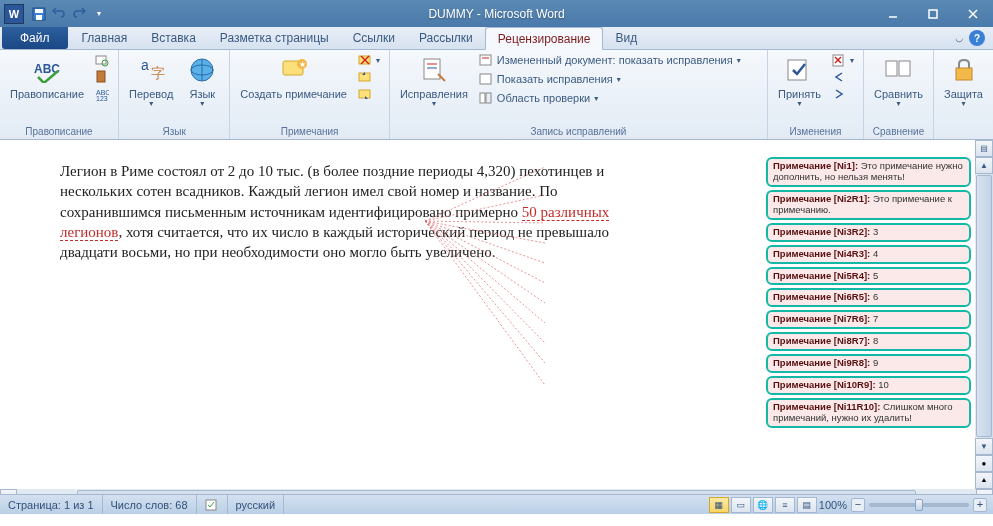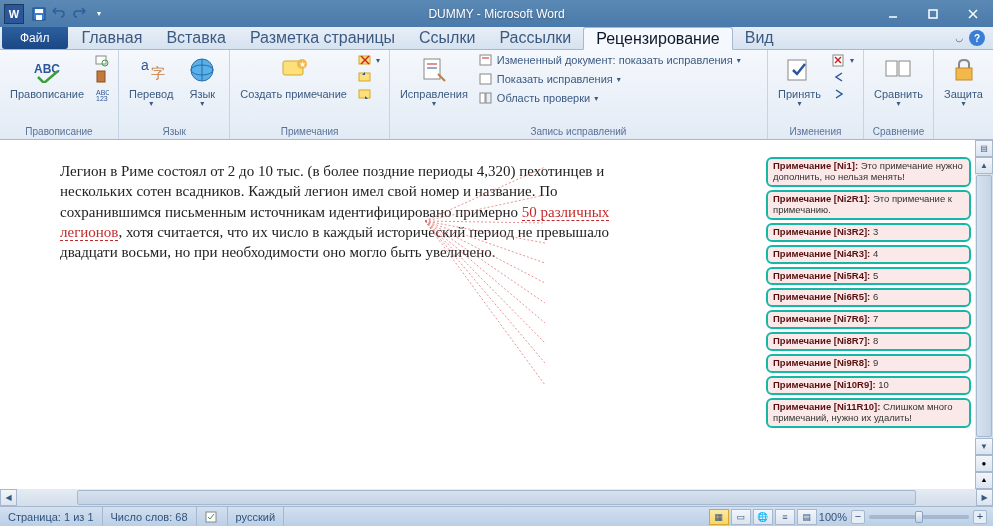--- a/index.html
+++ b/index.html
@@ -10,22 +10,22 @@
 .qat { display: flex; align-items: center; gap: 2px; padding: 0 4px; }
 .qat-icon { width: 18px; height: 18px; display: flex; align-items: center; justify-content: center; border-radius: 2px; cursor: pointer; }
 .word-icon { width: 20px; height: 20px; background: #2b579a; color: #fff; font-weight: bold; display: flex; align-items: center; justify-content: center; font-size: 11px; margin-right: 4px; border: 1px solid #1e3a5f; }
 .title-text { position: absolute; left: 50%; transform: translateX(-50%); font-size: 12px; text-shadow: 0 1px 2px rgba(0,0,0,0.3); }
 .win-controls { margin-left: auto; display: flex; }
 .win-btn { width: 40px; height: 27px; display: flex; align-items: center; justify-content: center; cursor: pointer; }
 
 
 .tabs-row { height: 23px; background: linear-gradient(#e8eef6, #d6e2f0); display: flex; align-items: stretch; border-bottom: 1px solid #a5b8cf; position: relative; }
 .file-tab { background: linear-gradient(#2c5f9e, #1b4785); color: #fff; padding: 0 18px; display: flex; align-items: center; font-size: 12px; cursor: pointer; border-radius: 0 0 3px 3px; margin: 0 2px; }
-.tab { padding: 0 12px; display: flex; align-items: center; font-size: 16px; color: #3b5a82; cursor: pointer; }
-.tab.active { background: #f5f8fc; border: 1px solid #a5b8cf; border-bottom: 1px solid #f5f8fc; margin-bottom: -1px; border-radius: 3px 3px 0 0; color: #0f172a; }
+.tab { padding: 0 12px; display: flex; align-items: center; font-size: 12px; color: #3b5a82; cursor: pointer; }
+.tab.active { background: #f5f8fc; border: 1px solid #a5b8cf; border-bottom: 1px solid #f5f8fc; margin-bottom: -1px; border-radius: 3px 3px 0 0; color: #7f1d1d; }
 .help-icons { margin-left: auto; display: flex; gap: 6px; padding-right: 8px; align-items: center; }
 .help-icon { width: 16px; height: 16px; border-radius: 50%; background: #3a7fd6; color: #fff; display: flex; align-items: center; justify-content: center; font-size: 10px; cursor: pointer; font-weight: bold; }
 
 
 .ribbon { height: 90px; background: linear-gradient(#f5f8fc, #e2ebf5); border-bottom: 1px solid #a5b8cf; display: flex; }
 .rgroup { border-right: 1px solid #c5d3e5; display: flex; flex-direction: column; padding: 2px 6px 0 6px; }
 .rgroup-body { flex: 1; display: flex; align-items: flex-start; gap: 4px; }
 .rgroup-label { text-align: center; font-size: 10px; color: #5a7299; padding: 2px 0; }
 .rbtn-big { display: flex; flex-direction: column; align-items: center; justify-content: flex-start; padding: 2px 4px; min-width: 42px; cursor: pointer; border-radius: 3px; font-size: 11px; color: #3b5a82; text-align: center; line-height: 1.1; }
 .rbtn-icon { width: 32px; height: 32px; display: flex; align-items: center; justify-content: center; margin-bottom: 2px; }
@@ -49,21 +49,21 @@
 .vscroll { position: absolute; top: 140px; bottom: 20px; right: 0; width: 18px; background: linear-gradient(90deg,#e4ebf3,#d3deeb); display: flex; flex-direction: column; }
 .vscroll-btn { height: 17px; background: linear-gradient(#f3f6fa,#dbe4ef); border: 1px solid #a5b8cf; display: flex; align-items: center; justify-content: center; cursor: pointer; font-size: 8px; color: #3b5a82; }
 .vscroll-thumb { flex: 1; background: linear-gradient(90deg,#d8e2ef,#c4d3e5); border: 1px solid #a5b8cf; margin: 1px; border-radius: 2px; }
 .vscroll-extra { height: 17px; background: linear-gradient(#f3f6fa,#dbe4ef); border: 1px solid #a5b8cf; display:flex; align-items:center; justify-content:center; font-size:8px; cursor:pointer; }
 .hscroll { position: absolute; left: 0; right: 0; bottom: 20px; height: 17px; background: linear-gradient(#e4ebf3,#d3deeb); display: flex; align-items: stretch; }
 .hscroll-btn { width: 17px; background: linear-gradient(#f3f6fa,#dbe4ef); border: 1px solid #a5b8cf; display:flex; align-items:center; justify-content:center; font-size:8px; cursor:pointer; color:#3b5a82; }
 .hscroll-track { flex:1; position:relative; }
 .hscroll-thumb { position:absolute; left:60px; right:60px; top:1px; bottom:1px; background: linear-gradient(#d8e2ef,#c4d3e5); border:1px solid #a5b8cf; border-radius:2px; }
 
 
-.statusbar { position: absolute; left: 0; right: 0; bottom: 0; height: 20px; background: linear-gradient(#d3e0f0,#bacfe6); border-top: 1px solid #a5b8cf; display: flex; align-items: center; font-size: 11px; color: #32527a; }
+.statusbar { position: absolute; left: 0; right: 0; bottom: 12px; height: 20px; background: linear-gradient(#d3e0f0,#bacfe6); border-top: 1px solid #a5b8cf; display: flex; align-items: center; font-size: 11px; color: #32527a; }
 .status-cell { padding: 0 8px; border-right: 1px solid #a5b8cf; height: 100%; display: flex; align-items: center; gap: 4px; }
 .status-right { margin-left: auto; display: flex; align-items: center; gap: 2px; padding-right: 6px; }
 .view-btn { width: 20px; height: 16px; background: linear-gradient(#f3f6fa,#dbe4ef); border: 1px solid #a5b8cf; cursor: pointer; display:flex; align-items:center; justify-content:center; font-size:9px; }
 .view-btn.active { background: linear-gradient(#fde9a5,#f9d565); border-color:#d4a82d; }
 .zoom { display: flex; align-items: center; gap: 4px; margin-left: 0; }
 .zoom-slider { width: 100px; height: 4px; background: #a5b8cf; position: relative; border-radius: 2px; }
 .zoom-handle { position: absolute; left: 50%; top: -4px; width: 8px; height: 12px; background: linear-gradient(#f3f6fa,#c4d3e5); border: 1px solid #8aa3c2; border-radius: 2px; transform: translateX(-50%); cursor: pointer; }
 .zoom-btn { width: 14px; height: 14px; border: 1px solid #a5b8cf; background: #e8eef6; display:flex; align-items:center; justify-content:center; cursor:pointer; border-radius:2px; font-size:11px; line-height:1; }
 
 svg { display: block; }

